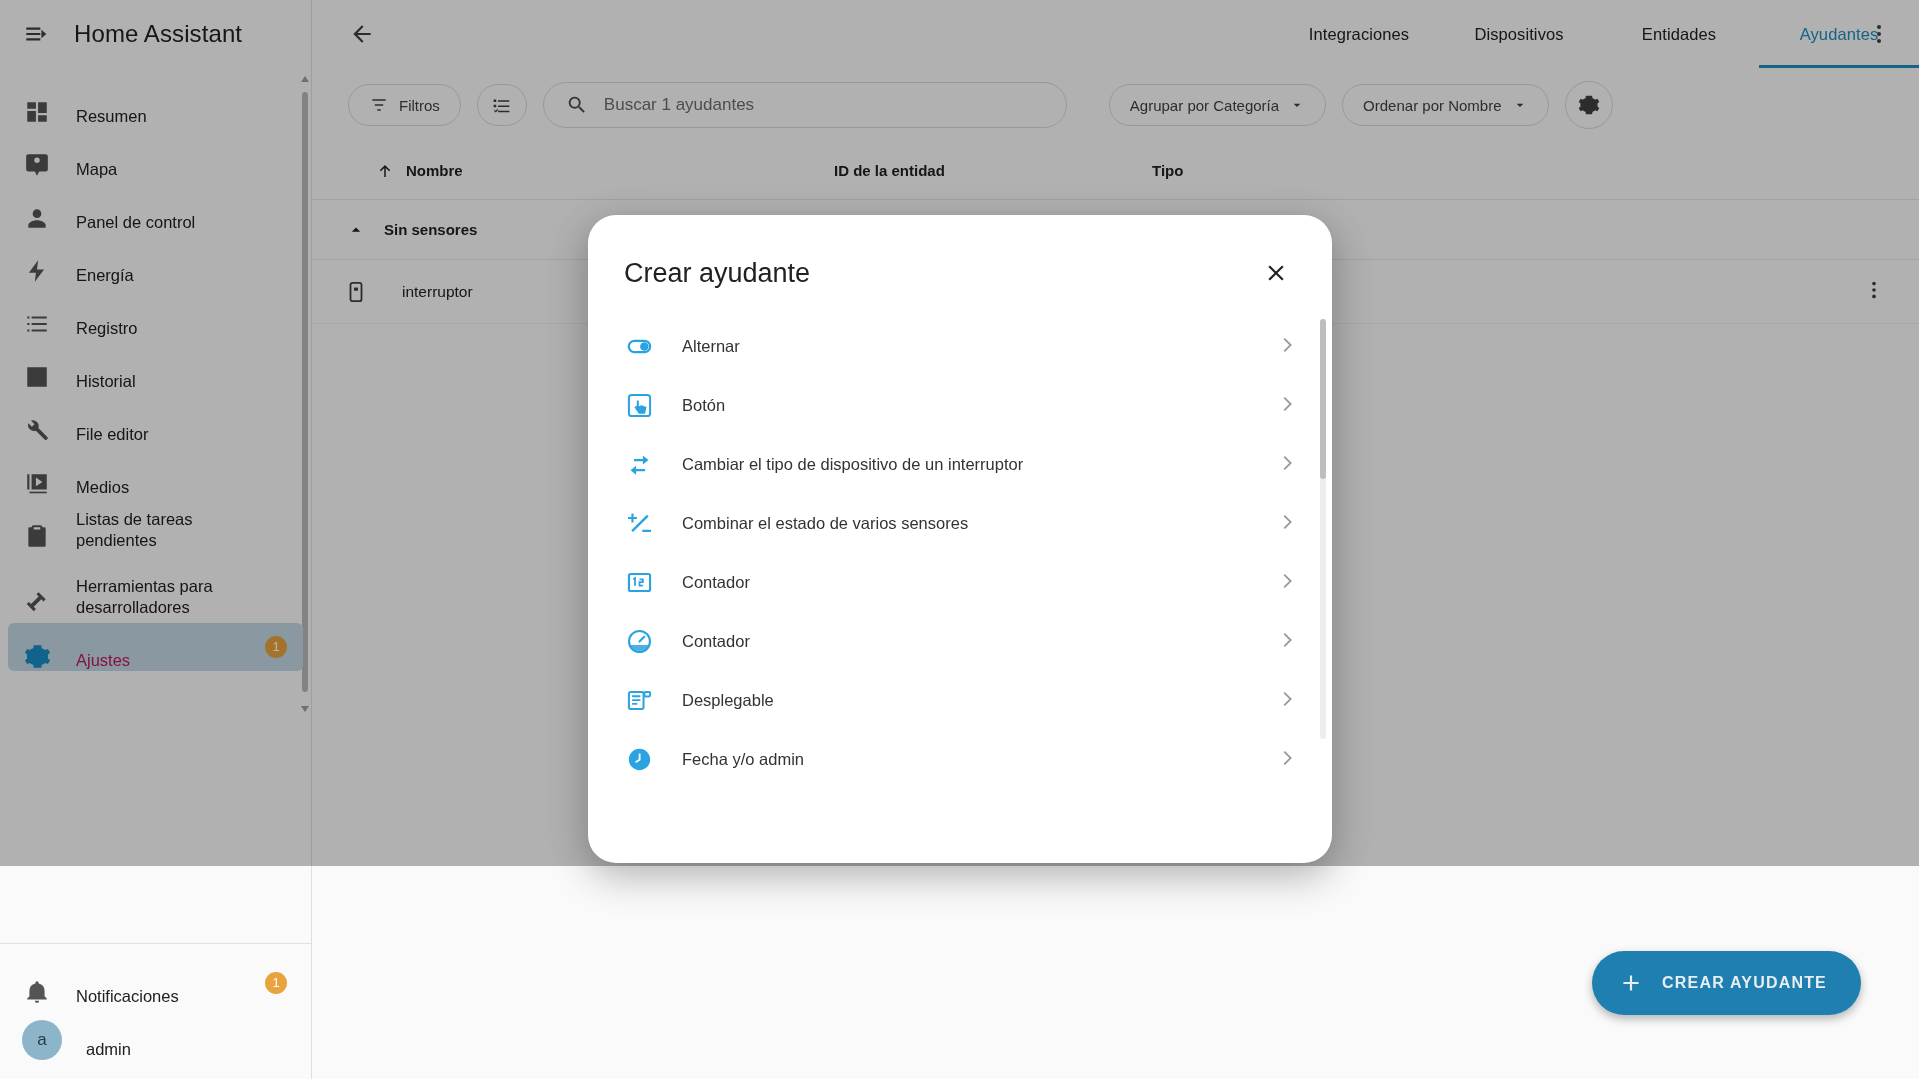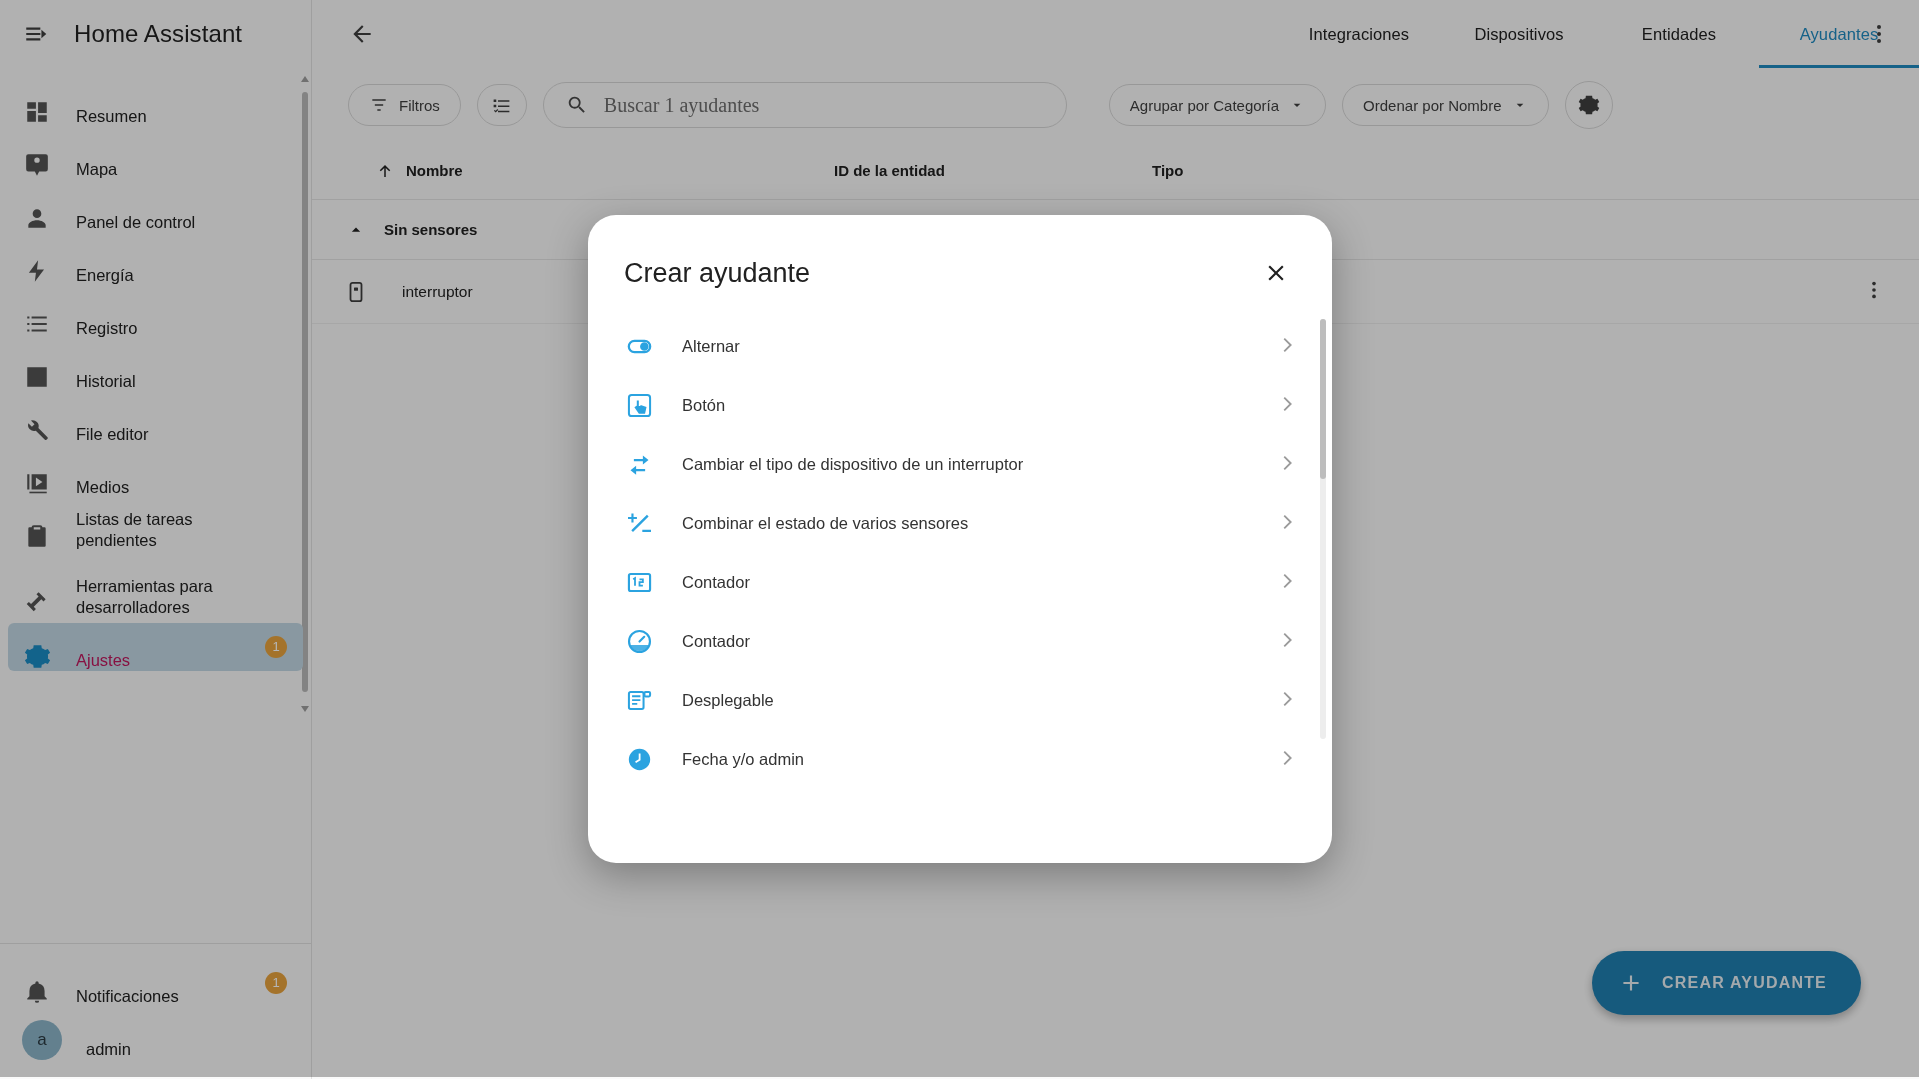--- a/index.html
+++ b/index.html
@@ -2,21 +2,21 @@
 <html lang="es"><head>
 <meta charset="utf-8">
 <style>
   * { box-sizing: border-box; margin: 0; padding: 0; }
   html, body {
     width: 1919px; height: 1079px;
     overflow: hidden;
     font-family: "Liberation Sans", sans-serif;
     background: #ffffff;
   }
-  #app { position: relative; width: 1919px; height: 1077px; }
+  #app { position: relative; width: 1919px; height: 866px; }
 
   
   .base-layer { position: absolute; inset: 0; display: flex; background: #fafafa; }
 
   
   .sidebar {
     width: 312px; height: 1079px;
     background: #fafafa;
     border-right: 1px solid #e0e0e0;
     display: flex; flex-direction: column;
@@ -136,22 +136,22 @@
   }
   .pill.square { width: 50px; padding: 0; justify-content: center; }
   .search-box {
     flex: 1 1 auto; max-width: 524px; height: 46px;
     border: 1px solid #d7d7d7; border-radius: 23px;
     display: flex; align-items: center; gap: 16px;
     padding: 0 22px; background: #fafafa;
   }
   .search-box input {
     border: none; outline: none; background: transparent;
-    font-size: 20px; color: #212121; flex: 1 1 auto;
-    font-family: Liberation Serif, serif;
+    font-size: 17px; color: #212121; flex: 1 1 auto;
+    font-family: Liberation Sans, sans-serif;
   }
   .search-box input::placeholder { color: #6d6d6d; }
   .gear-pill {
     width: 48px; height: 48px; border-radius: 50%;
     border: 1px solid #d7d7d7; display: flex;
     align-items: center; justify-content: center; color: #3f3f3f;
     cursor: pointer; flex: 0 0 48px;
   }
 
   .table-wrap { flex: 1 1 auto; position: relative; overflow: hidden; }

